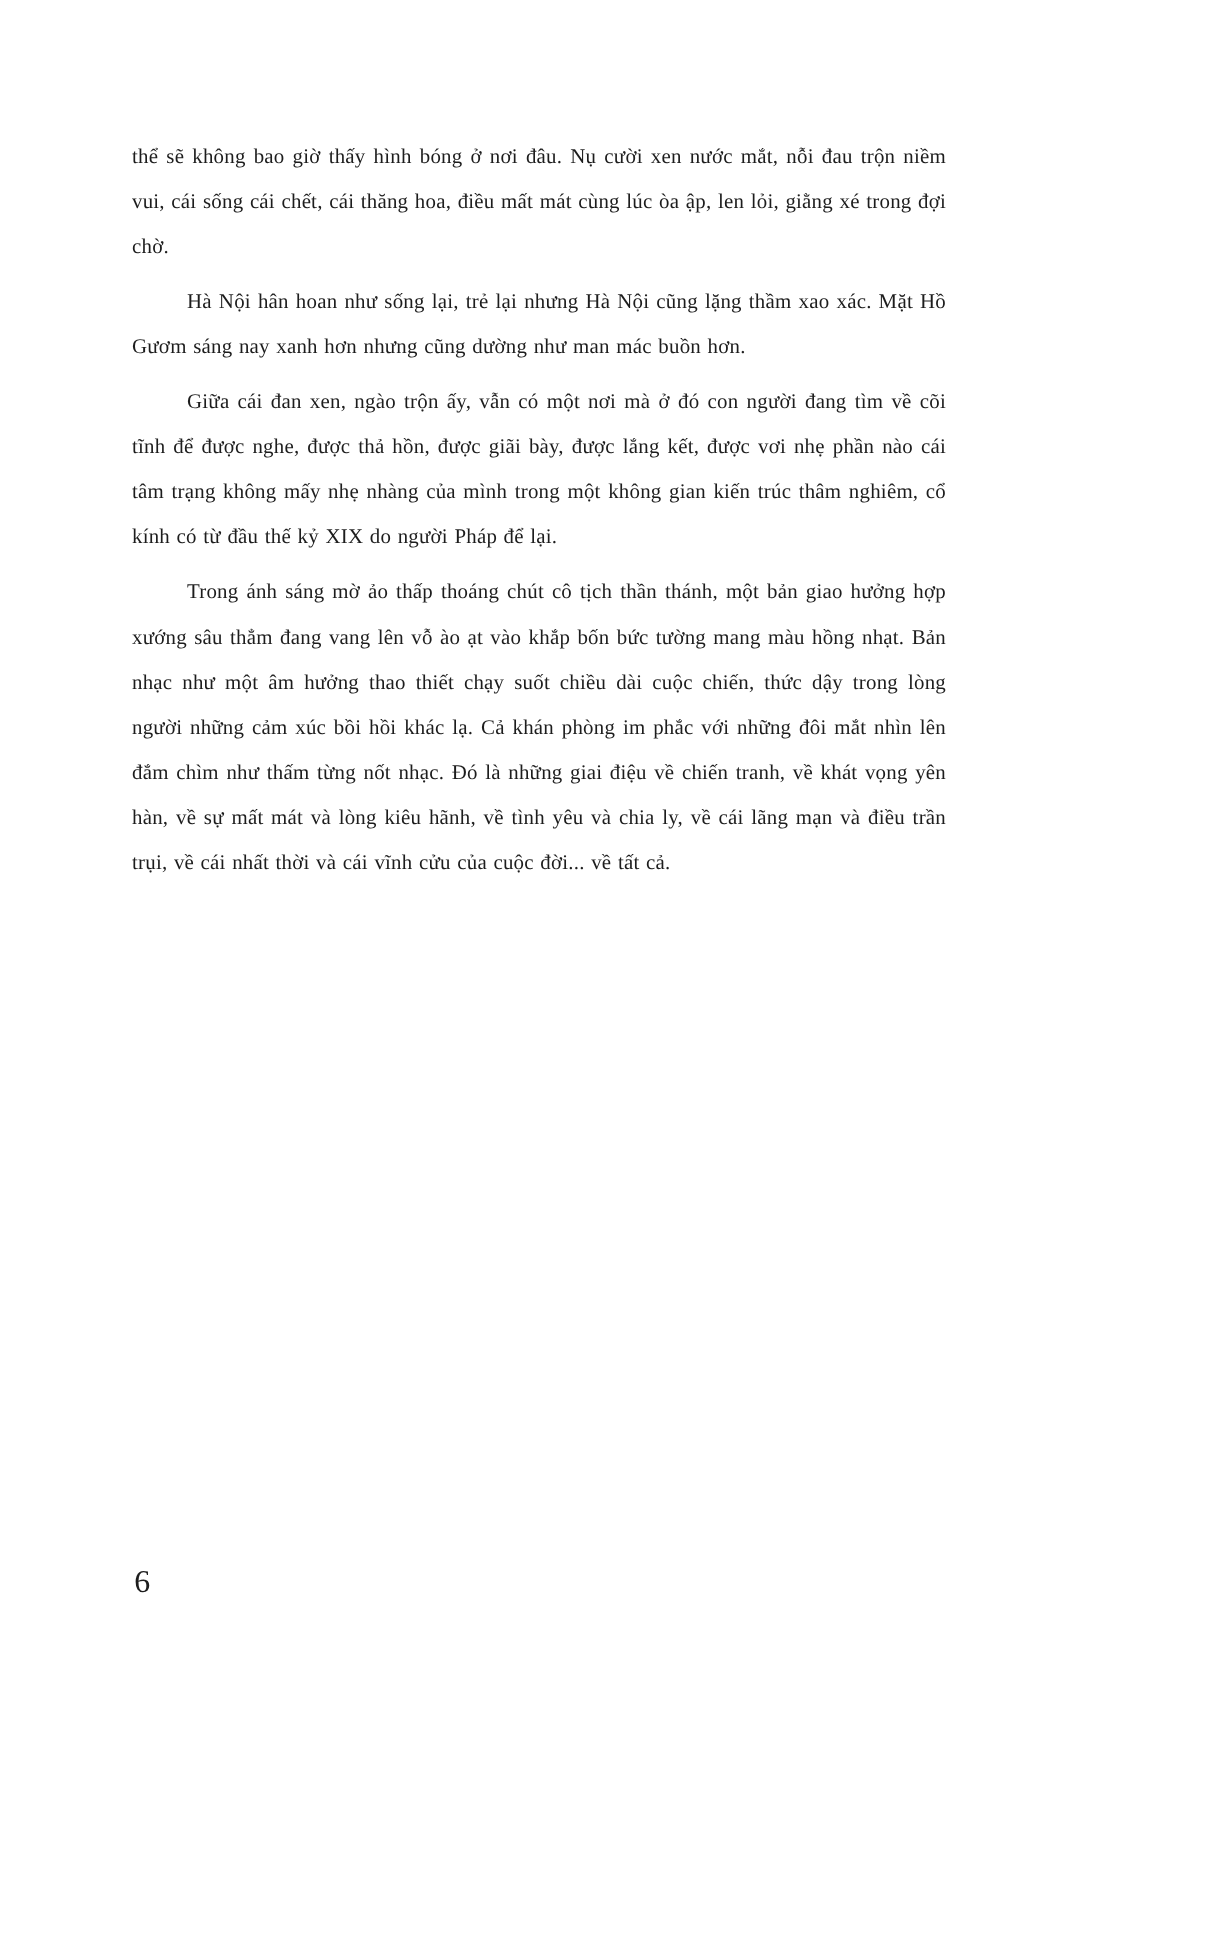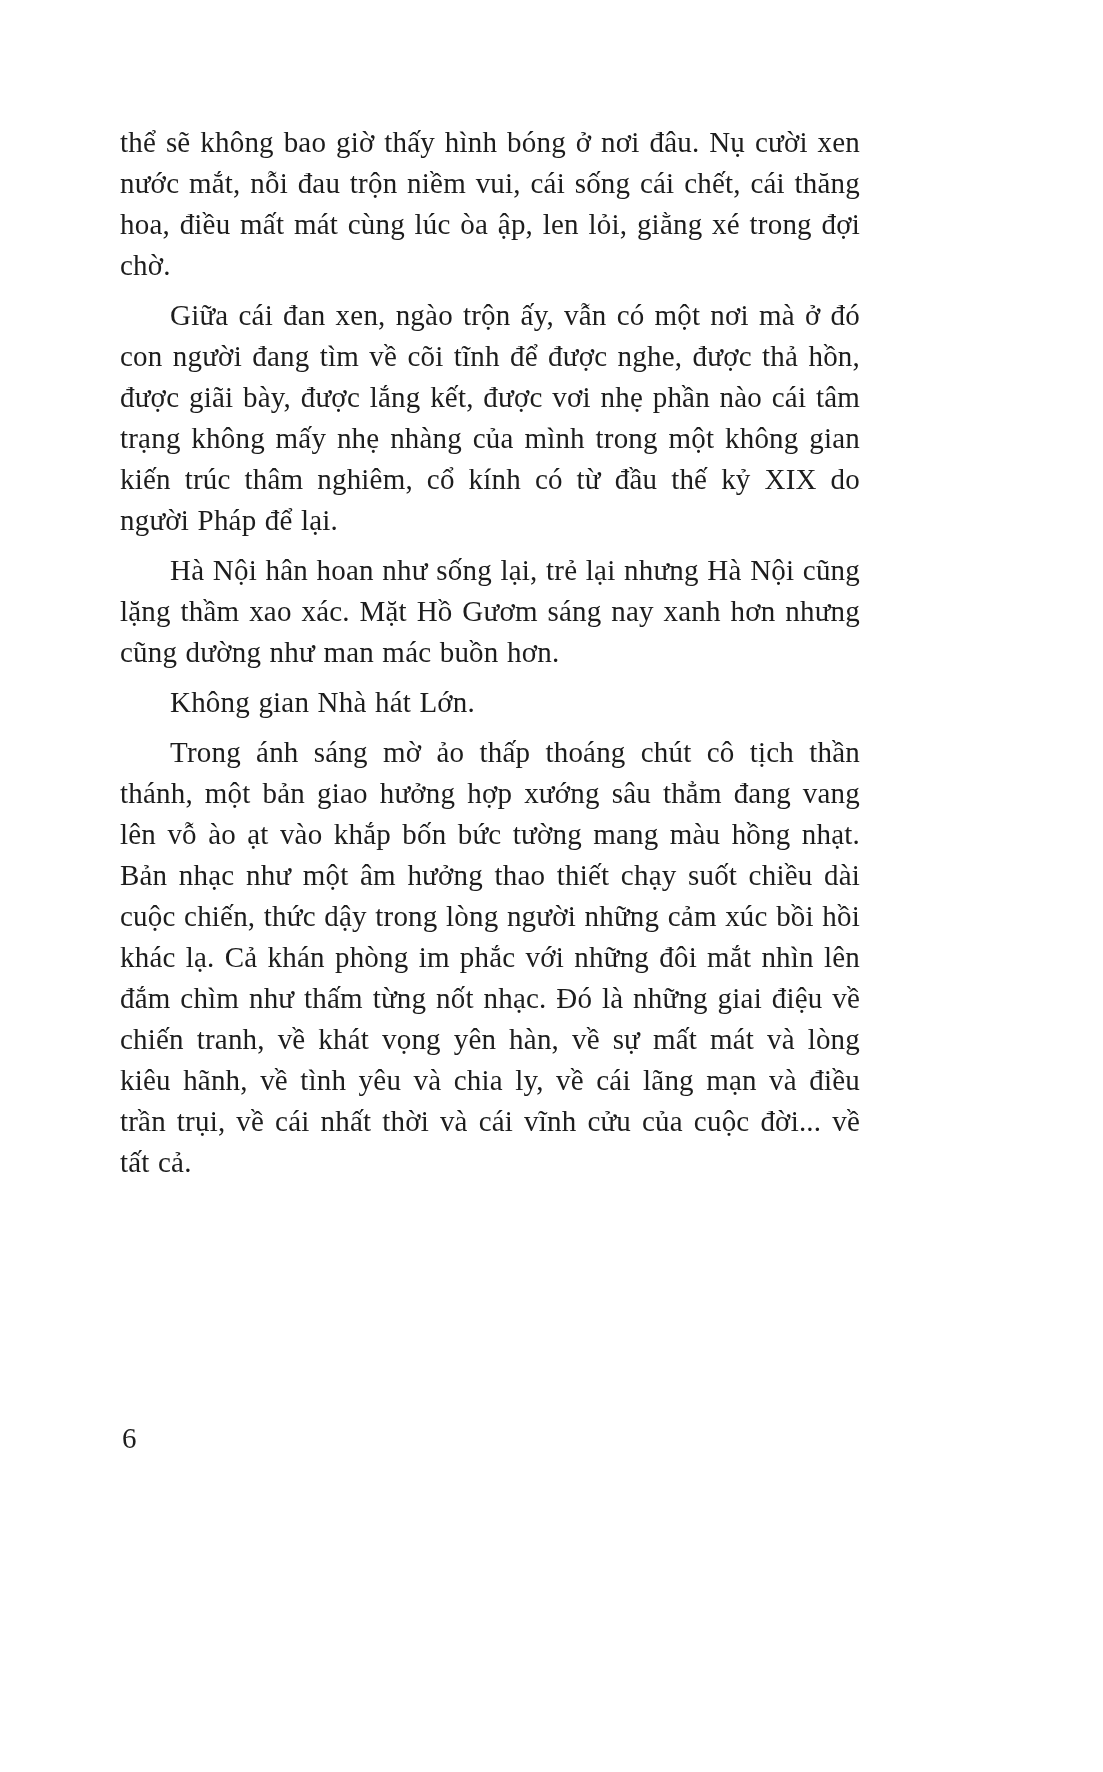--- a/index.html
+++ b/index.html
@@ -18,21 +18,21 @@
     color: #1d1d1d;
   }
   .text-block {
     position: absolute;
     top: 122px;
     left: 120px;
     width: 740px;
   }
   .para {
     margin: 0 0 9px 0;
-    font-size: 29px;
+    font-size: 19px;
     line-height: 41px;
     text-align: justify;
     text-indent: 50px;
     letter-spacing: 0.2px;
     word-spacing: 1px;
   }
   .para.no-indent {
     text-indent: 0;
   }
   .page-number {
@@ -43,19 +43,18 @@
     line-height: 41px;
     color: #1d1d1d;
   }
 </style>
 </head>
 <body>
 
 <div class="page">
   <div class="text-block">
     <p class="para no-indent">thể sẽ không bao giờ thấy hình bóng ở nơi đâu. Nụ cười xen nước mắt, nỗi đau trộn niềm vui, cái sống cái chết, cái thăng hoa, điều mất mát cùng lúc òa ập, len lỏi, giằng xé trong đợi chờ.</p>
+    <p class="para">Hà Nội hân hoan như sống lại, trẻ lại nhưng Hà Nội cũng lặng thầm xao xác. Mặt Hồ Gươm sáng nay xanh hơn nhưng cũng dường như man mác buồn hơn.</p>
     <p class="para">Giữa cái đan xen, ngào trộn ấy, vẫn có một nơi mà ở đó con người đang tìm về cõi tĩnh để được nghe, được thả hồn, được giãi bày, được lắng kết, được vơi nhẹ phần nào cái tâm trạng không mấy nhẹ nhàng của mình trong một không gian kiến trúc thâm nghiêm, cổ kính có từ đầu thế kỷ XIX do người Pháp để lại.</p>
-    <p class="para">Hà Nội hân hoan như sống lại, trẻ lại nhưng Hà Nội cũng lặng thầm xao xác. Mặt Hồ Gươm sáng nay xanh hơn nhưng cũng dường như man mác buồn hơn.</p>
-    <p class="para">Không gian Nhà hát Lớn.</p>
     <p class="para">Trong ánh sáng mờ ảo thấp thoáng chút cô tịch thần thánh, một bản giao hưởng hợp xướng sâu thẳm đang vang lên vỗ ào ạt vào khắp bốn bức tường mang màu hồng nhạt. Bản nhạc như một âm hưởng thao thiết chạy suốt chiều dài cuộc chiến, thức dậy trong lòng người những cảm xúc bồi hồi khác lạ. Cả khán phòng im phắc với những đôi mắt nhìn lên đắm chìm như thấm từng nốt nhạc. Đó là những giai điệu về chiến tranh, về khát vọng yên hàn, về sự mất mát và lòng kiêu hãnh, về tình yêu và chia ly, về cái lãng mạn và điều trần trụi, về cái nhất thời và cái vĩnh cửu của cuộc đời... về tất cả.</p>
   </div>
   <div class="page-number">6</div>
 </div>
 
 </body></html>

